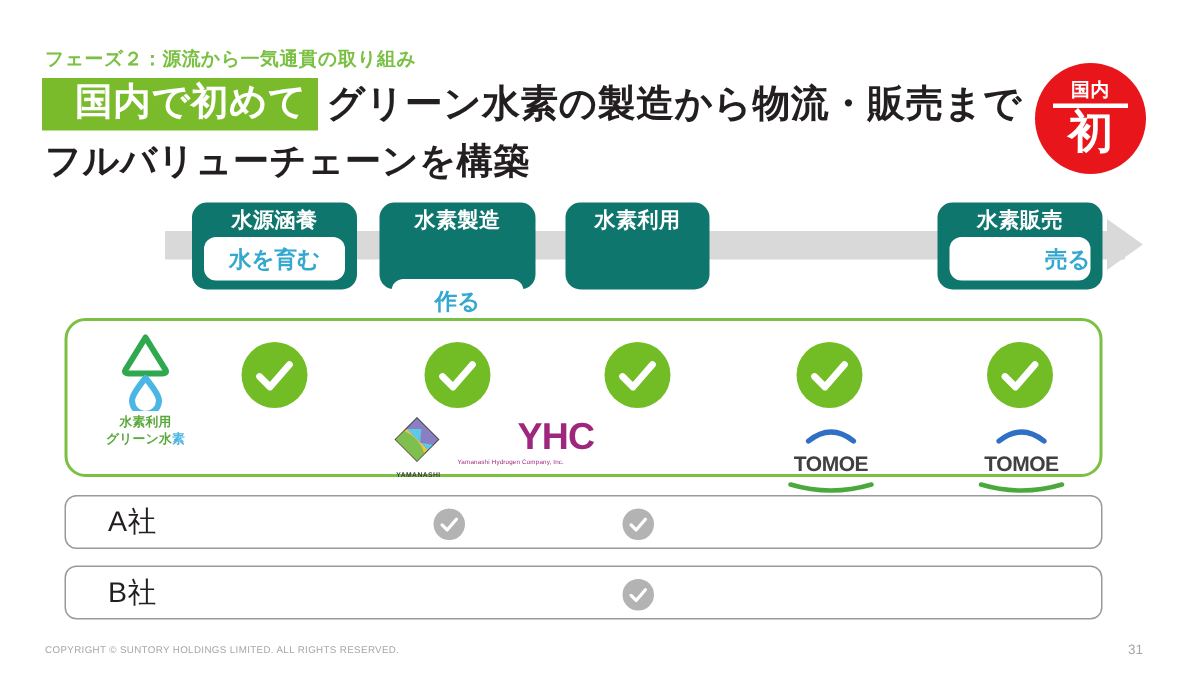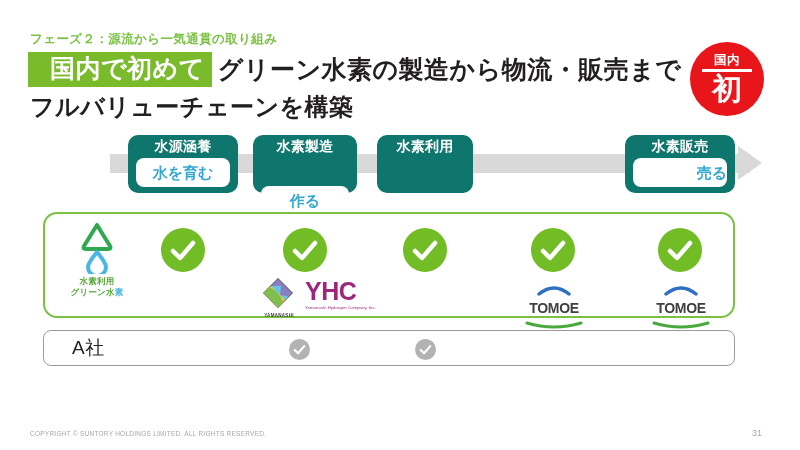--- a/index.html
+++ b/index.html
@@ -111,21 +111,21 @@
   .suntory-txt .blue { color: #4ab5e3; }
 
   
   .partner { position: absolute; }
   .yamanashi-txt {
     font-size: 4.5px; font-weight: bold; color: #3d3d3d;
     text-align: center; margin-top: 1px; letter-spacing: 0.3px;
   }
   .yhc-main {
     font-size: 25px; font-weight: bold; color: #9e277e;
-    line-height: 0.95; letter-spacing: -0.5px;
+    line-height: 0.95; letter-spacing: -0.5px; margin-left: 40px;
   }
   .yhc-sub {
     font-size: 4.2px; color: #9e277e; letter-spacing: 0.1px;
     margin-top: 1px; white-space: nowrap;
   }
   .tomoe-txt {
     font-size: 14px; font-weight: bold; color: #404040;
     letter-spacing: -0.3px; line-height: 1; text-align: center;
   }
 
@@ -282,17 +282,25 @@
           <path d="M12 23 L19 30 L32 15" fill="none" stroke="#ffffff" stroke-width="4.5" stroke-linecap="round" stroke-linejoin="round"></path>
         </svg>
     </div>
     <div class="check gray" style="position:absolute; left:371px; top:8px; width:21px; height:21px;">
       <svg viewBox="0 0 44 44" style="width:21px;height:21px;">
           <path d="M12 23 L19 30 L32 15" fill="none" stroke="#ffffff" stroke-width="4.5" stroke-linecap="round" stroke-linejoin="round"></path>
         </svg>
     </div>
   </div>
 
+  <div class="corow" style="top:377px;">
+    <div class="corow-label">B社</div>
+    <div class="check gray" style="position:absolute; left:371px; top:8px; width:21px; height:21px;">
+      <svg viewBox="0 0 44 44" style="width:21px;height:21px;">
+          <path d="M12 23 L19 30 L32 15" fill="none" stroke="#ffffff" stroke-width="4.5" stroke-linecap="round" stroke-linejoin="round"></path>
+        </svg>
+    </div>
+  </div>
 
   <div class="copyright">COPYRIGHT © SUNTORY HOLDINGS LIMITED. ALL RIGHTS RESERVED.</div>
   <div class="pagenum">31</div>
 
 </div>
 
 </body></html>

